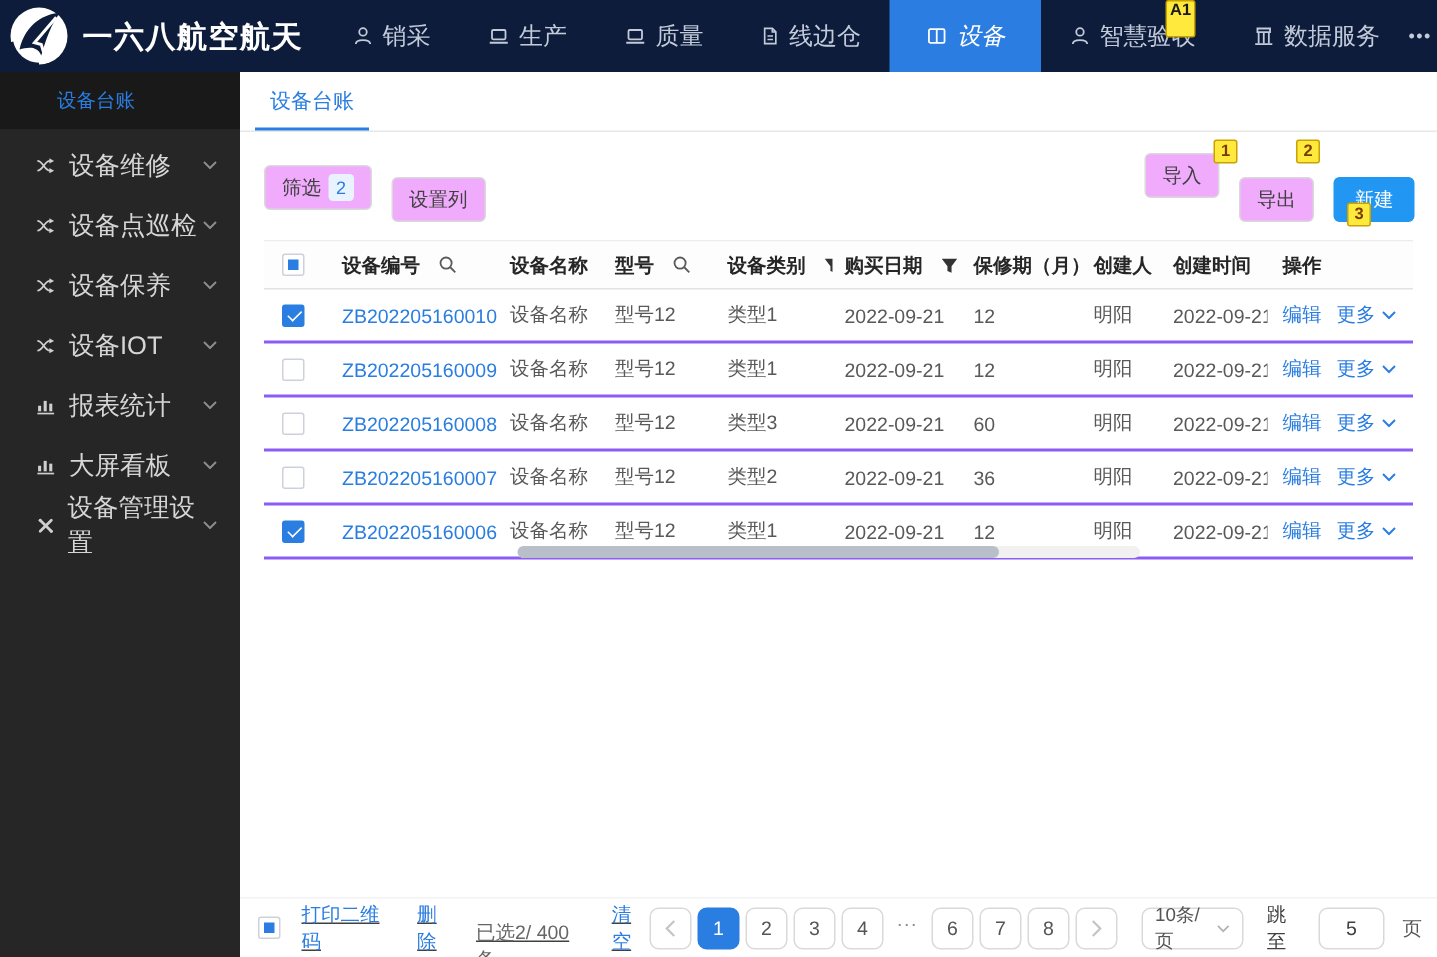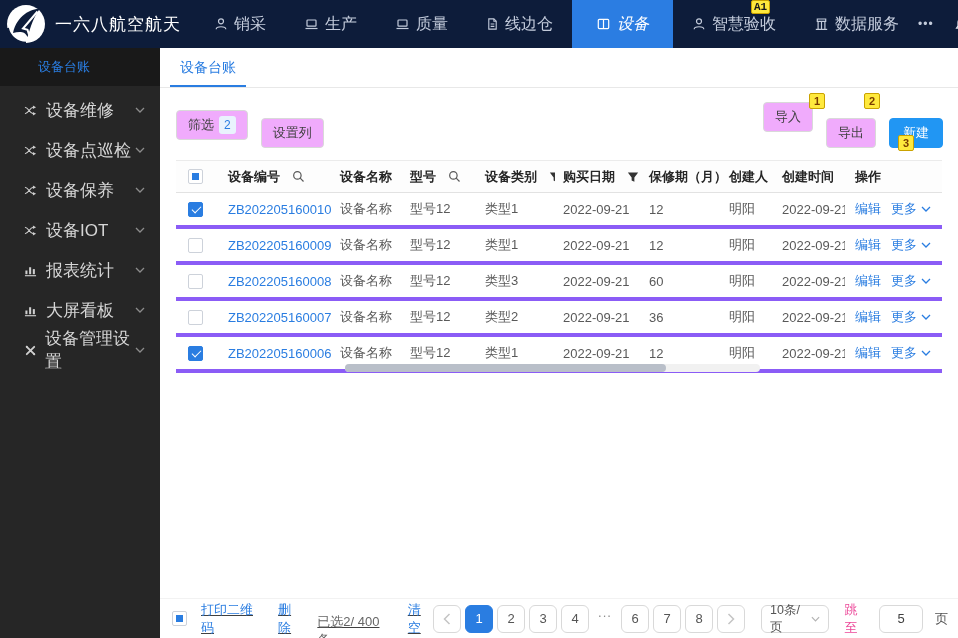--- a/index.html
+++ b/index.html
@@ -4,21 +4,21 @@
 <style>
   * { margin:0; padding:0; box-sizing:border-box; }
   html,body { width:958px; height:638px; overflow:hidden; background:#fff;
     font-family:"Liberation Sans","DejaVu Sans",sans-serif; }
   body { position:relative; font-size:13px; color:#404040; }
 
   
   .topnav { position:absolute; left:0; top:0; width:958px; height:48px;
     background:#0d1c3a; display:flex; align-items:center; color:#c3cbdb; }
   .logo { width:40px; height:40px; margin-left:6px; flex:0 0 auto; }
-  .brand { color:#fff; font-size:17px; font-weight:normal; margin-left:9px; letter-spacing:1px; white-space:nowrap; }
+  .brand { color:#fff; font-size:20px; font-weight:bold; margin-left:9px; letter-spacing:1px; white-space:nowrap; }
   .nav-menu { display:flex; height:48px; margin-left:14px; }
   .nav-item { display:flex; align-items:center; gap:6px; padding:0 19px; height:48px;
     font-size:16px; cursor:pointer; white-space:nowrap; }
   .nav-item .nav-ic { display:flex; align-items:center; color:#c3cbdb; }
   .nav-item.active { background:#2b7de2; color:#fff; padding:0 24px;font-style:italic; }
   .nav-item.active .nav-ic { color:#fff; }
   .nav-right { margin-left:auto; display:flex; align-items:center; gap:20px; padding-right:20px; }
   .more-dots { letter-spacing:1px; font-size:12px; color:#c3cbdb; }
   .bell-wrap { position:relative; display:flex; color:#dfe5ef; }
   .bell-dot { position:absolute; right:-1px; top:-2px; width:6px; height:6px; border-radius:50%; background:#f5222d; }
@@ -49,21 +49,21 @@
   .btn-badge { background:#e9f3fd; color:#2a7de1; font-size:12px; border-radius:3px;
     padding:0 5px; height:18px; line-height:18px; }
   .toolbar-right { margin-left:auto; display:flex; }
   .btn.primary { background:#2196f3; border-color:#2196f3; color:#fff; padding:0 13px; }
 
   
   .table-wrap { position:relative; margin:12px 16px 0 16px; border-top:1px solid #ebebeb; }
   .trow { display:flex; align-items:center; }
   .thead { height:32px; background:#fdfdfd; border-bottom:1px solid #e2e2e2;
     font-weight:bold; color:#262626; }
-  .tbody-row { height:36px; border-bottom:4px solid #8b5cf6; color:#595959; }
+  .tbody-row { height:36px; border-bottom:2px solid #8b5cf6; color:#595959; }
   .cell { display:flex; align-items:center; gap:12px; padding-left:8px; white-space:nowrap; overflow:hidden; }
   .c0 { width:44px; padding-left:12px; overflow:visible; }
   .c1 { width:112px; }
   .c2 { width:70px; }
   .c3 { width:75px; }
   .c4 { width:78px; }
   .c5 { width:86px; }
   .c6 { width:80px; }
   .c7 { width:53px; }
   .c8 { width:71px; }
@@ -93,30 +93,30 @@
   .sel-text { color:#666;margin-top:24px; }
   .pager { margin-left:auto; display:flex; align-items:center; gap:4px; }
   .pg { min-width:28px; height:28px; border:1px solid #d9d9d9; border-radius:6px; background:#fff;
     display:flex; align-items:center; justify-content:center; font-size:13px; color:#555; cursor:pointer; }
   .pg.active { background:#2a7de1; border-color:#2a7de1; color:#fff; }
   .pg.nav-arrow { color:#c4c4c4; }
   .pg-dots { min-width:24px; text-align:center; color:#8c8c8c; letter-spacing:1px; }
   .size-select { margin-left:12px; height:28px; border:1px solid #d9d9d9; border-radius:6px;
     display:flex; align-items:center; gap:6px; padding:0 8px; font-size:12.5px; color:#555; cursor:pointer; }
   .size-select .sel-chev { color:#b3b3b3; display:flex; }
-  .jump-label { margin-left:12px; color:#ec4899; }
+  .jump-label { margin-left:12px; color:#404040; }
   .jump-input { width:44px; height:28px; border:1px solid #d9d9d9; border-radius:6px; margin:0 8px;
     text-align:center; font-size:13px; color:#404040; font-family:inherit; }
   .jump-suffix { color:#555; }
 
   
   .ann { position:absolute; background:#ffe93d; border:1px solid #caa200; color:#7a3c00;
     font-size:11px; font-weight:bold; text-align:center; line-height:14px; min-width:16px;
     height:16px; border-radius:2px; padding:0 2px; z-index:50; }
-  .ann-a1 { left:751px; top:0; height:14px; line-height:12px; color:#1a1a1a;font-family:Liberation Mono, monospace; }
+  .ann-a1 { left:777px; top:0; height:25px; line-height:12px; color:#1a1a1a; }
   .ann-n1 { left:809px; top:93px; }
   .ann-n2 { left:864px; top:93px; }
   .ann-n3 { left:898px; top:135px; }
 </style>
 </head>
 <body>
 
 <div class="topnav">
   <span class="logo">
     <svg viewBox="0 0 40 40" width="40" height="40">

